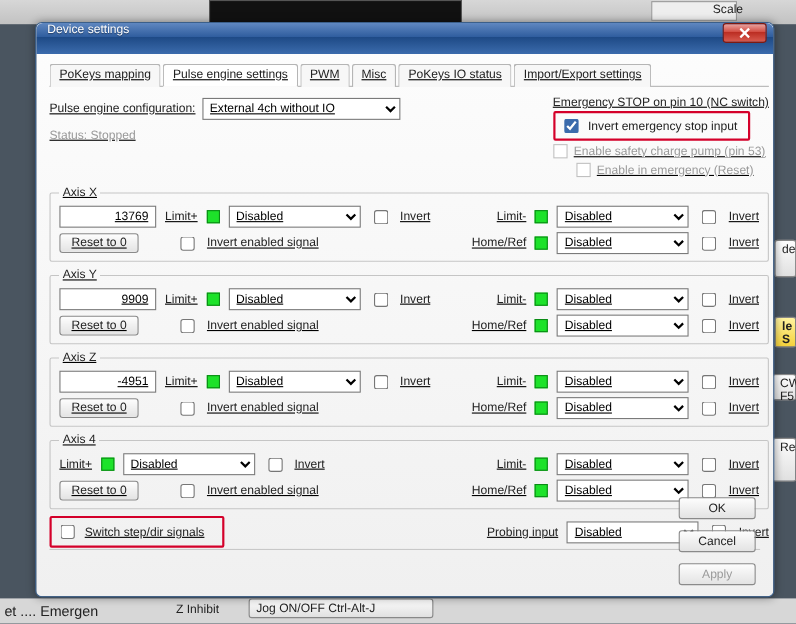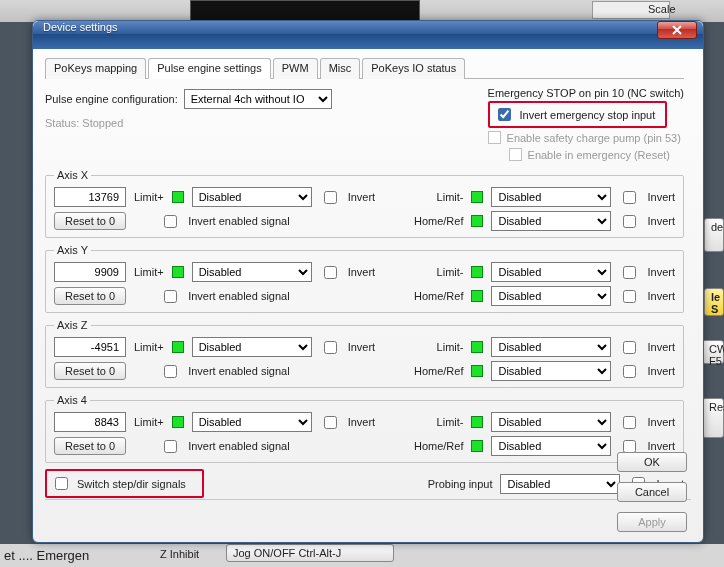--- a/index.html
+++ b/index.html
@@ -33,21 +33,21 @@
     width: 40px; height: 18px;
     background: linear-gradient(#e9a3a0,#d24a3f 45%,#bb2d22 46%,#d85b4f);
     border: 1px solid #7d1a12;
     border-radius: 3px;
     display:flex; align-items:center; justify-content:center;
     color:#fff; font-weight:bold;
     cursor:pointer;
   }
   .close-btn svg { width:10px; height:10px; }
   
-  .client { padding: 8px 19px 10px 12px; }
+  .client { padding: 8px 4px 10px 12px; text-decoration: underline; }
   
   .tabs { display:flex; border-bottom:1px solid #b5b5b5; margin-bottom:8px; }
   .tab {
     padding: 3px 8px 4px 8px;
     border:1px solid #b5b5b5;
     border-bottom:none;
     background:#f7f7f7;
     margin-right:2px;
     border-top-left-radius:3px; border-top-right-radius:3px;
     cursor:pointer;
@@ -59,21 +59,21 @@
   .row { display:flex; align-items:center; gap:6px; margin-bottom:4px; }
   .label { color:#222; }
   .disabled-text { color:#9a9a9a; }
   
   select.combo {
     background:#fff; border:1px solid #7a7a7a; height:20px;
     padding:0 2px; min-width:120px;
   }
   input.num {
     background:#fff; border:1px solid #7a7a7a; height:20px;
-    text-align:right; padding:0 6px; width:72px;
+    text-align:right; padding:0 6px; width:88px;
   }
   .btn {
     background:linear-gradient(#fdfdfd,#e3e3e3);
     border:1px solid #8a8a8a; border-radius:3px;
     padding:3px 12px; cursor:pointer; color:#222;
     min-width:70px; text-align:center;
   }
   .btn.small { min-width:0; padding:2px 10px; }
   .btn.disabled { color:#9a9a9a; cursor:default; }
   .chk { width:13px; height:13px; accent-color:#3b6bac; }
@@ -144,27 +144,28 @@
   </div>
 
   <div class="client">
 
     <div class="tabs">
       <div class="tab">PoKeys mapping</div>
       <div class="tab active">Pulse engine settings</div>
       <div class="tab">PWM</div>
       <div class="tab">Misc</div>
       <div class="tab">PoKeys IO status</div>
+      <div class="tab">Import/Export settings</div>
     </div>
 
     <div class="top-area">
       <div class="top-left">
         <div class="row">
           <span class="label">Pulse engine configuration:</span>
-          <select class="combo" style="width:148px">
+          <select class="combo" style="width:180px">
             <option>External 4ch without IO</option>
           </select>
         </div>
         <div class="row" style="margin-top:8px;">
           <span class="disabled-text">Status: Stopped</span>
         </div>
       </div>
       <div class="top-right">
         <div class="label" style="margin-bottom:2px;">Emergency STOP on pin 10 (NC switch)</div>
         <div class="red-box" style="padding:2px 10px 2px 4px; display:inline-flex; align-items:center; gap:6px;">
@@ -275,21 +276,20 @@
           <select class="combo"><option>Disabled</option></select>
           <input type="checkbox" class="chk" style="">
           <span class="label">Invert</span>
         </div>
       </div>
     </fieldset>
 
     <fieldset class="axis">
       <legend>Axis 4</legend>
       <div class="axis-row1">
-        <input class="num" value="8843" style="">
         <span class="label">Limit+</span>
         <span class="led"></span>
         <select class="combo"><option>Disabled</option></select>
         <input type="checkbox" class="chk" style="">
         <span class="label">Invert</span>
         <div class="axis-col-right">
           <span class="label">Limit-</span>
           <span class="led"></span>
           <select class="combo"><option>Disabled</option></select>
           <input type="checkbox" class="chk" style="">

